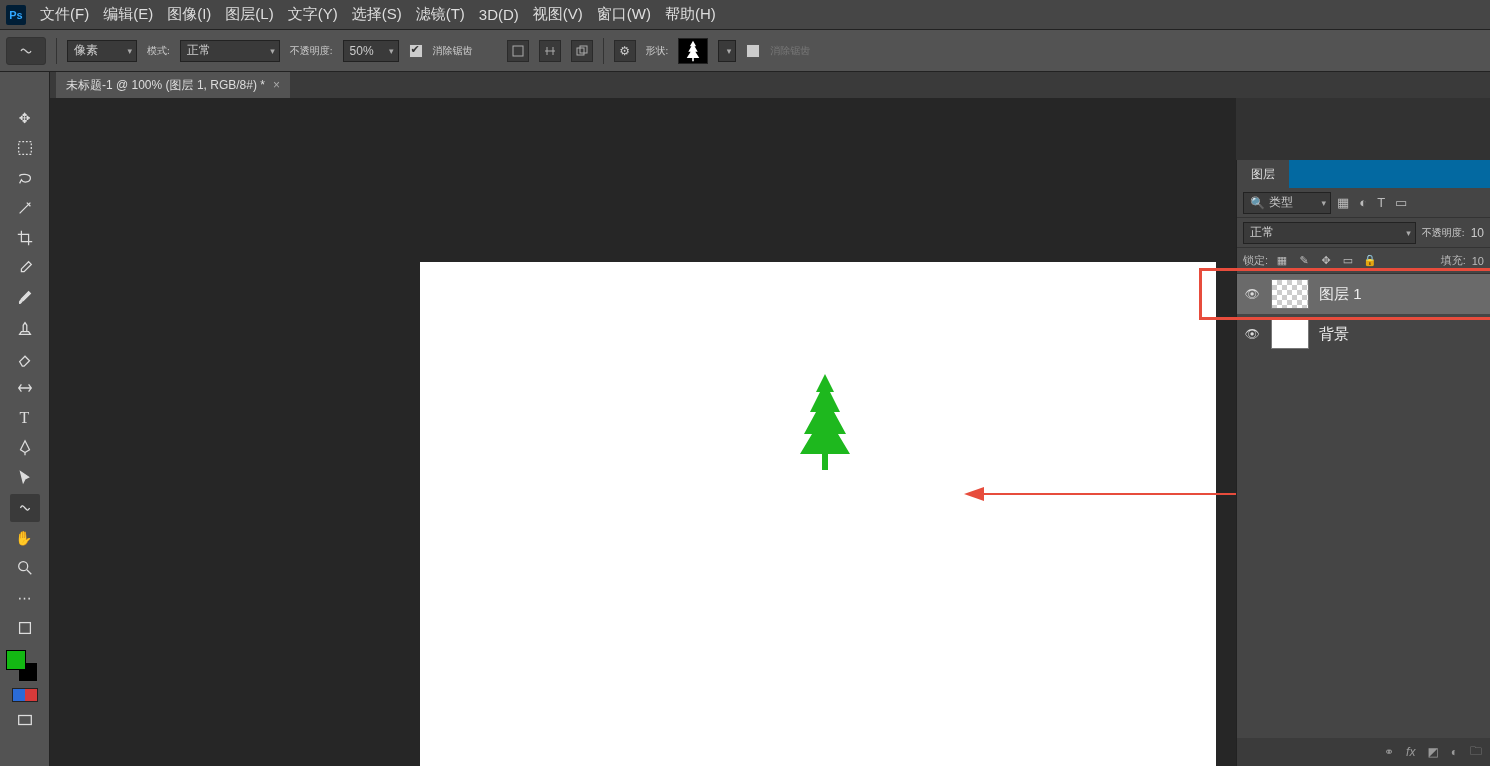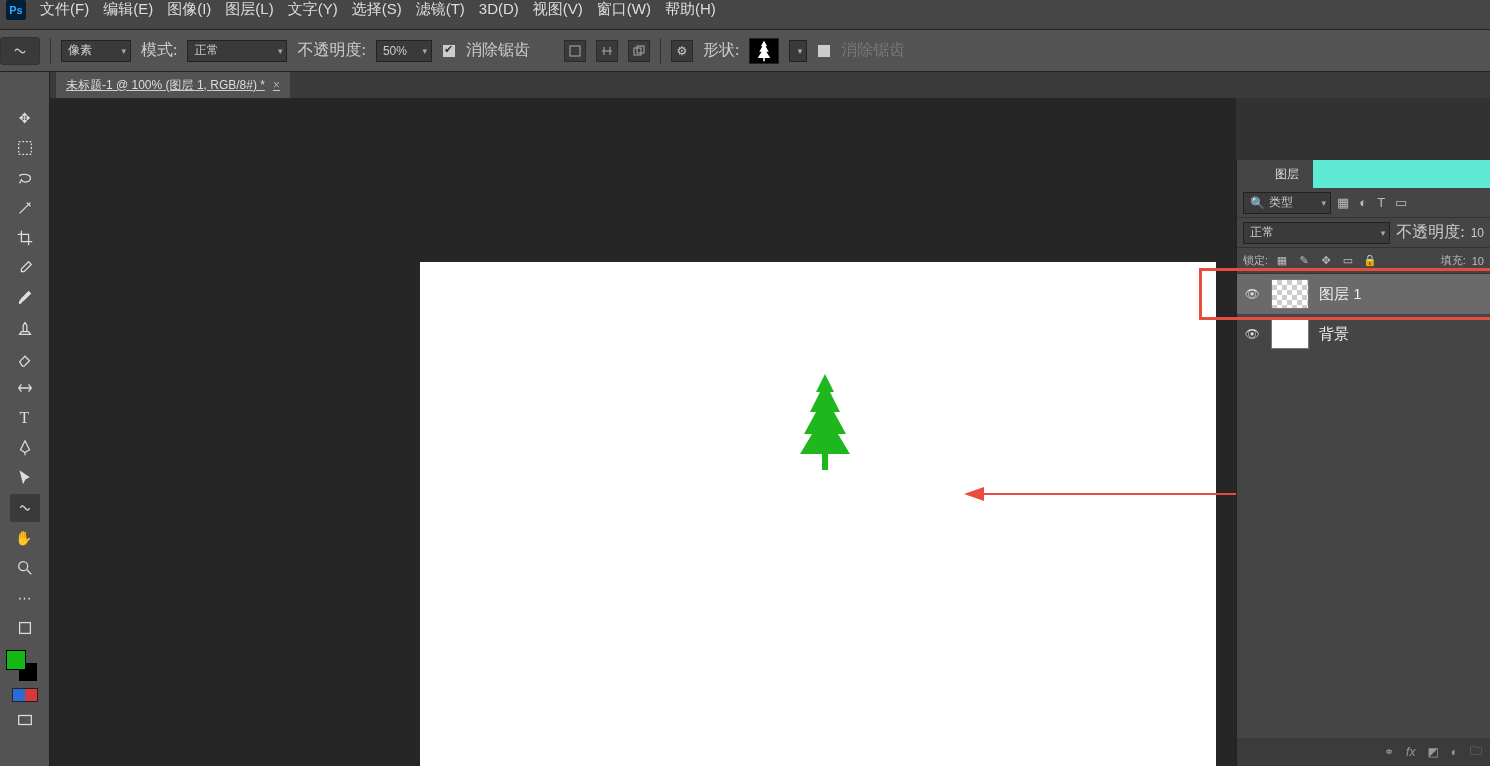--- a/index.html
+++ b/index.html
@@ -1,36 +1,36 @@
 <!DOCTYPE html>
 <html><head>
 <meta charset="utf-8">
 <style>
   * { box-sizing: border-box; margin: 0; padding: 0; font-family: "Microsoft YaHei", Arial, sans-serif; }
   body { background: #323232; color: #ccc; font-size: 12px; width: 1490px; height: 766px; overflow: hidden; position: relative; }
   
   
-  .menubar { height: 30px; background: #464646; display: flex; padding: 0 6px; gap: 14px; border-bottom: 1px solid #222; }
+  .menubar { height: 30px; background: #464646; display: flex; align-items: center; padding: 0 6px; gap: 14px; border-bottom: 1px solid #222; }
   .ps-logo { width: 20px; height: 20px; background: #001e36; color:#31a8ff; display:flex; align-items:center; justify-content:center; font-weight:bold; font-size:11px; border-radius:2px;}
   .menu-item { color: #ddd; cursor: pointer; font-size: 15px; }
   
   
-  .optionsbar { height: 42px; background: #535353; display:flex; align-items:center; padding: 0 0; gap:10px; border-bottom:1px solid #222;text-align:right;}
+  .optionsbar { height: 42px; background: #535353; display:flex; align-items:center; padding: 0 6px; gap:10px; border-bottom:1px solid #222;text-align:right;}
   .tool-preset { width:40px; height:28px; border:1px solid #333; background:#3a3a3a; border-radius:3px; display:flex; align-items:center; justify-content:center;}
   .dd { height:22px; background:#3a3a3a; border:1px solid #222; color:#ccc; display:flex; align-items:center; padding:0 18px 0 6px; position:relative; min-width:60px;}
   .dd::after{content:"▾"; position:absolute; right:4px; font-size:9px; color:#aaa;}
-  .opt-label { font-size:16px; color:#ccc;font-family:Liberation Serif, serif;}
+  .opt-label { font-size:10px; color:#ccc;font-family:Liberation Serif, serif;}
   .cb { width:14px; height:14px; background:#ccc; border:1px solid #555; position:relative;}
   .cb.checked::after{content:"✔"; position:absolute; top:-2px; left:1px; font-size:11px; color:#333;}
   .icon-btn { width:22px; height:22px; background:#3a3a3a; border:1px solid #2a2a2a; display:flex; align-items:center; justify-content:center;}
   .shape-prev { width:30px; height:26px; background:#000; border:1px solid #222; display:flex; align-items:center; justify-content:center;}
   .divider { width:1px; height:26px; background:#333;}
   
   
-  .tabbar { height:26px; background:#3a3a3a; display:flex; align-items:center; padding-left:56px;text-decoration:underline;}
+  .tabbar { height:26px; background:#3a3a3a; display:flex; align-items:center; padding-left:56px;}
   .doc-tab { height:26px; background:#535353; color:#ddd; padding:0 10px; display:flex; align-items:center; gap:8px;}
   .tab-close{ font-size:12px; color:#aaa; cursor:pointer;}
   
   
   .leftstrip { position:absolute; left:0; top:72px; width:50px; bottom:0; background:#535353; border-right:1px solid #222;}
   .tool { width:30px; height:28px; margin:2px auto; display:flex; align-items:center; justify-content:center; color:#ddd; border-radius:2px;}
   .tool.sel{ background:#3a3a3a;}
   .tool svg{ width:18px; height:18px; stroke:#ddd; fill:none; stroke-width:1.4;}
   .tool span{ font-size:14px;}
   .swatches { margin-top:8px; position:relative; height:34px;}
@@ -41,21 +41,21 @@
   
   .workspace { position:absolute; left:50px; top:98px; right:254px; bottom:0; background:#262626; overflow:hidden;}
   .canvas { position:absolute; left:370px; top:164px; width:796px; height:604px; background:#fff;}
   .tree { position:absolute; left:370px; top:110px; }
   .arrow { position:absolute; right:-56px; top:218px; }
   .arrow-line{ stroke:#e74c3c; stroke-width:2;}
   .arrow-head{ fill:#e74c3c;}
   
   
   .rightpanel { position:absolute; right:0; top:160px; width:254px; bottom:0; background:#454545; border-left:1px solid #222; display:flex; flex-direction:column;}
-  .panel-tabs{ height:28px; background:#5eead4; display:flex; align-items:center;margin-left:24px;}
+  .panel-tabs{ height:28px; background:#0369a1; display:flex; align-items:center;}
   .panel-tab{ padding:0 14px; height:28px; display:flex; align-items:center; background:#454545; color:#ddd;}
   .panel-row{ height:30px; display:flex; align-items:center; padding:0 6px; gap:6px;}
   .panel-row.b{ border-bottom:1px solid #333;}
   .filter-dd{ flex:0 0 88px;}
   .filter-icons{ display:flex; gap:10px; color:#bbb; font-size:13px;}
   .layer-list{ flex:1; background:#454545; position:relative;}
   .layer{ height:40px; display:flex; align-items:center; padding:0 6px; gap:10px;}
   .layer.sel{ background:#6a6a6a;}
   .eye{ width:18px; text-align:center; color:#ddd;}
   .thumb{ width:38px; height:30px; border:1px solid #777;}

